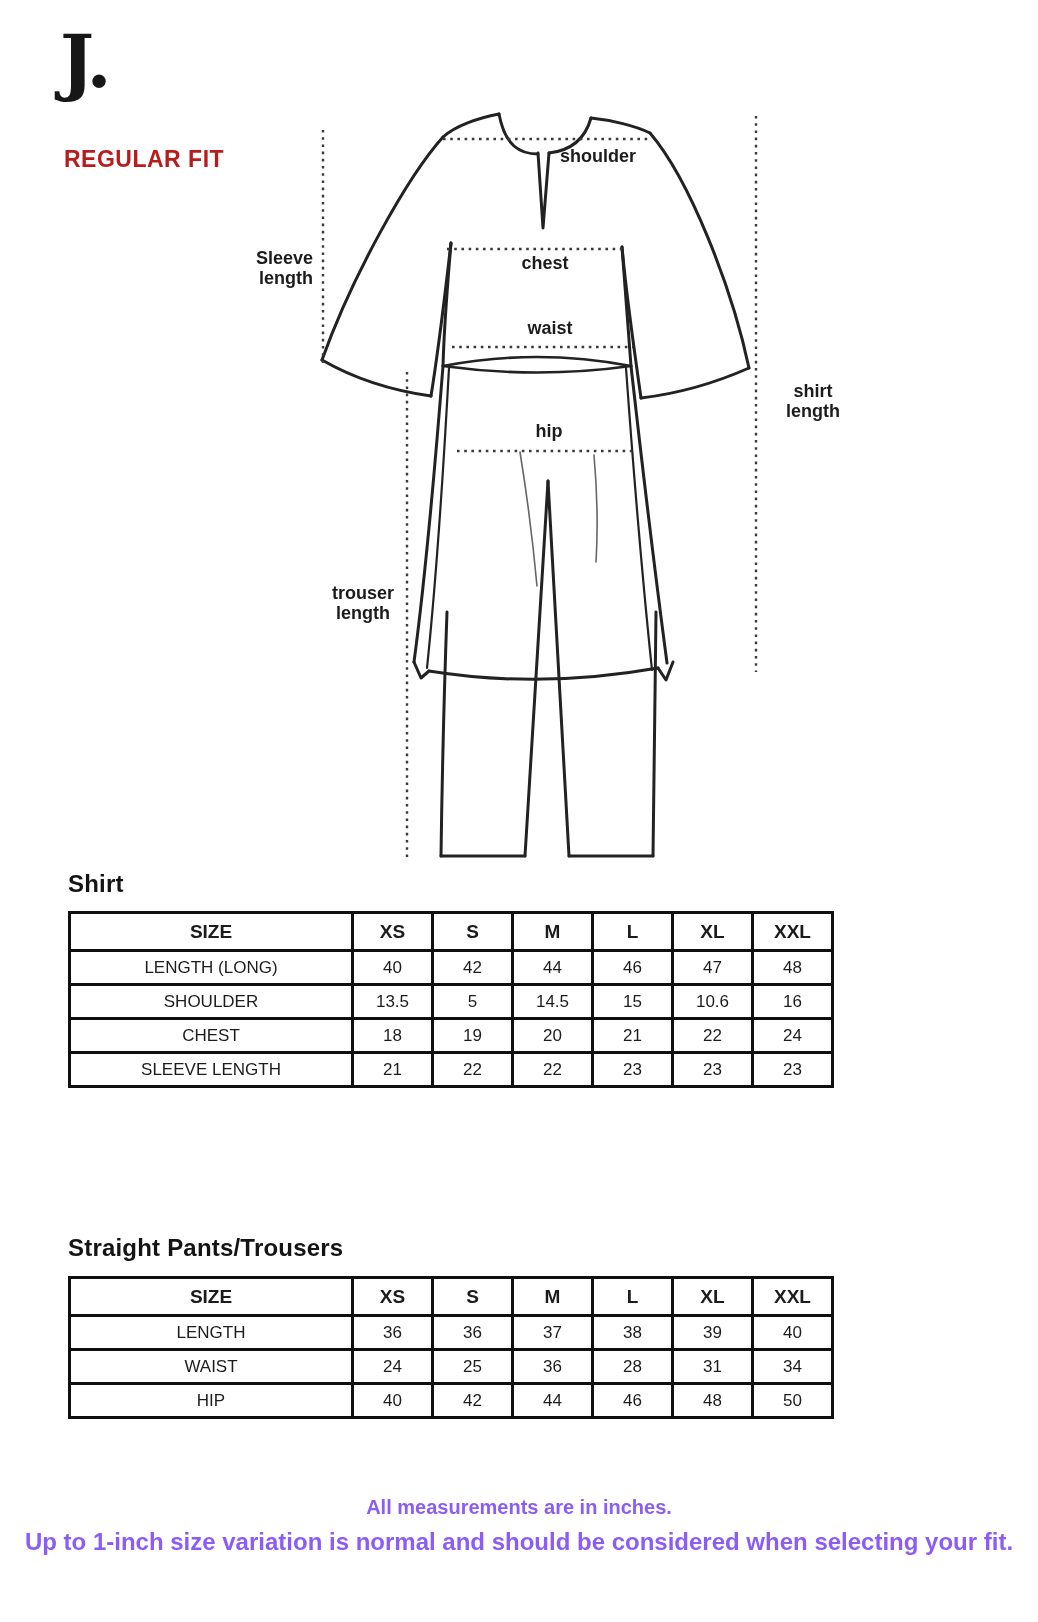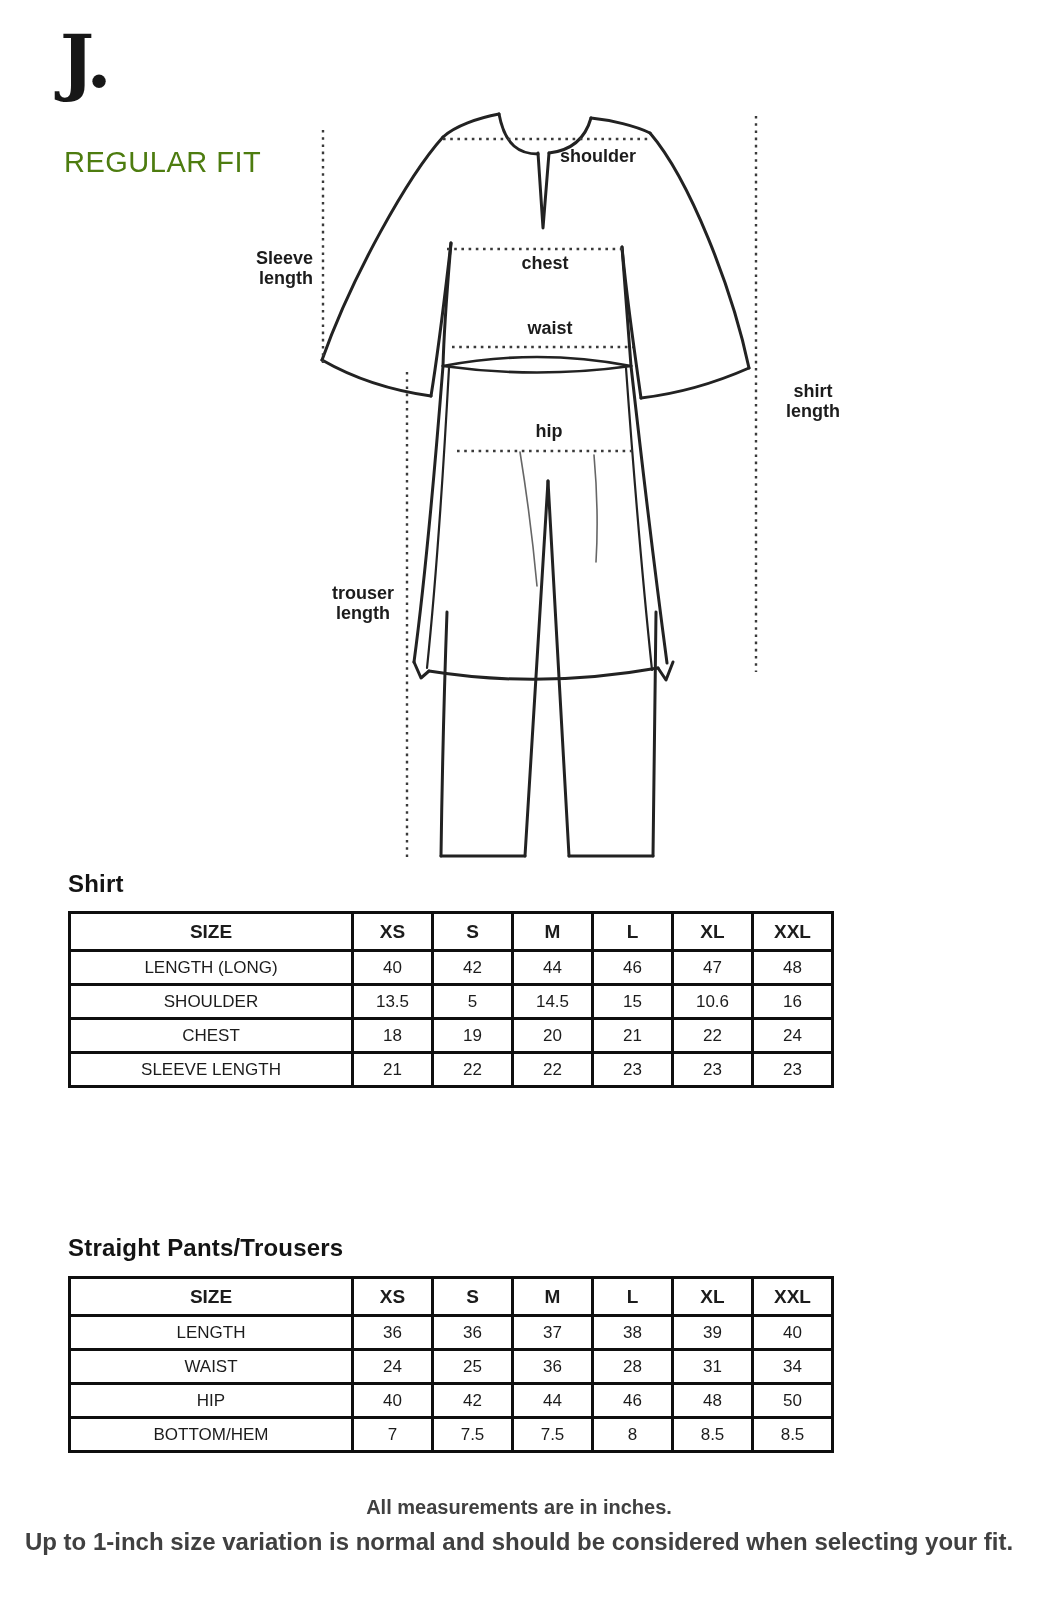--- a/index.html
+++ b/index.html
@@ -6,37 +6,37 @@
   body{
     width:1038px;height:1622px;position:relative;background:#ffffff;
     font-family:"Liberation Sans", sans-serif;color:#1c1c1c;overflow:hidden;
   }
   .abs{position:absolute;}
   .logo{
     left:60px;top:26px;font-family:"DejaVu Serif", serif;font-weight:700;
     font-size:72px;line-height:1;color:#171717;letter-spacing:-2px;
   }
   .fit-label{
-    left:64px;top:146px;font-size:29px;font-weight:400;letter-spacing:0.5px;color:#4d7c0f;
+    left:64px;top:146px;font-size:23px;font-weight:700;letter-spacing:0.5px;color:#b91c1c;
   }
   .diagram-svg{left:0;top:0;width:1038px;height:1622px;}
   .section-title{
     font-size:24px;font-weight:700;color:#141414;letter-spacing:0.2px;
   }
   .size-table{
     border-collapse:collapse;table-layout:fixed;width:766px;background:#fff;
     border:2px solid #0f0f0f;
   }
   .size-table th,.size-table td{
     border:3px solid #0f0f0f;text-align:center;vertical-align:middle;
     color:#1c1c1c;overflow:hidden;white-space:nowrap;
   }
   .size-table th{font-size:19px;font-weight:700;height:33px;padding:1px 2px;}
   .size-table td{font-size:17px;font-weight:400;height:29px;padding:1px 2px;}
-  .footer-line{width:1038px;text-align:center;font-weight:600;color:#404040;}
+  .footer-line{width:1038px;text-align:center;font-weight:600;color:#8b5cf6;}
   #footer-1{top:1496px;font-size:20px;}
   #footer-2{top:1528px;font-size:24px;}
   svg text{font-family:"Liberation Sans", sans-serif;font-weight:700;fill:#1c1c1c;}
 </style>
 </head>
 <body>
 
 <div class="abs logo">J.</div>
 <div class="abs fit-label">REGULAR FIT</div>
 
@@ -211,26 +211,17 @@
       </tr>
       <tr>
         <td>HIP</td>
         <td>40</td>
         <td>42</td>
         <td>44</td>
         <td>46</td>
         <td>48</td>
         <td>50</td>
       </tr>
-      <tr>
-        <td>BOTTOM/HEM</td>
-        <td>7</td>
-        <td>7.5</td>
-        <td>7.5</td>
-        <td>8</td>
-        <td>8.5</td>
-        <td>8.5</td>
-      </tr>
     </tbody>
 </table>
 
 <div class="abs footer-line" id="footer-1">All measurements are in inches.</div>
 <div class="abs footer-line" id="footer-2">Up to 1-inch size variation is normal and should be considered when selecting your fit.</div>
 
 </body></html>

